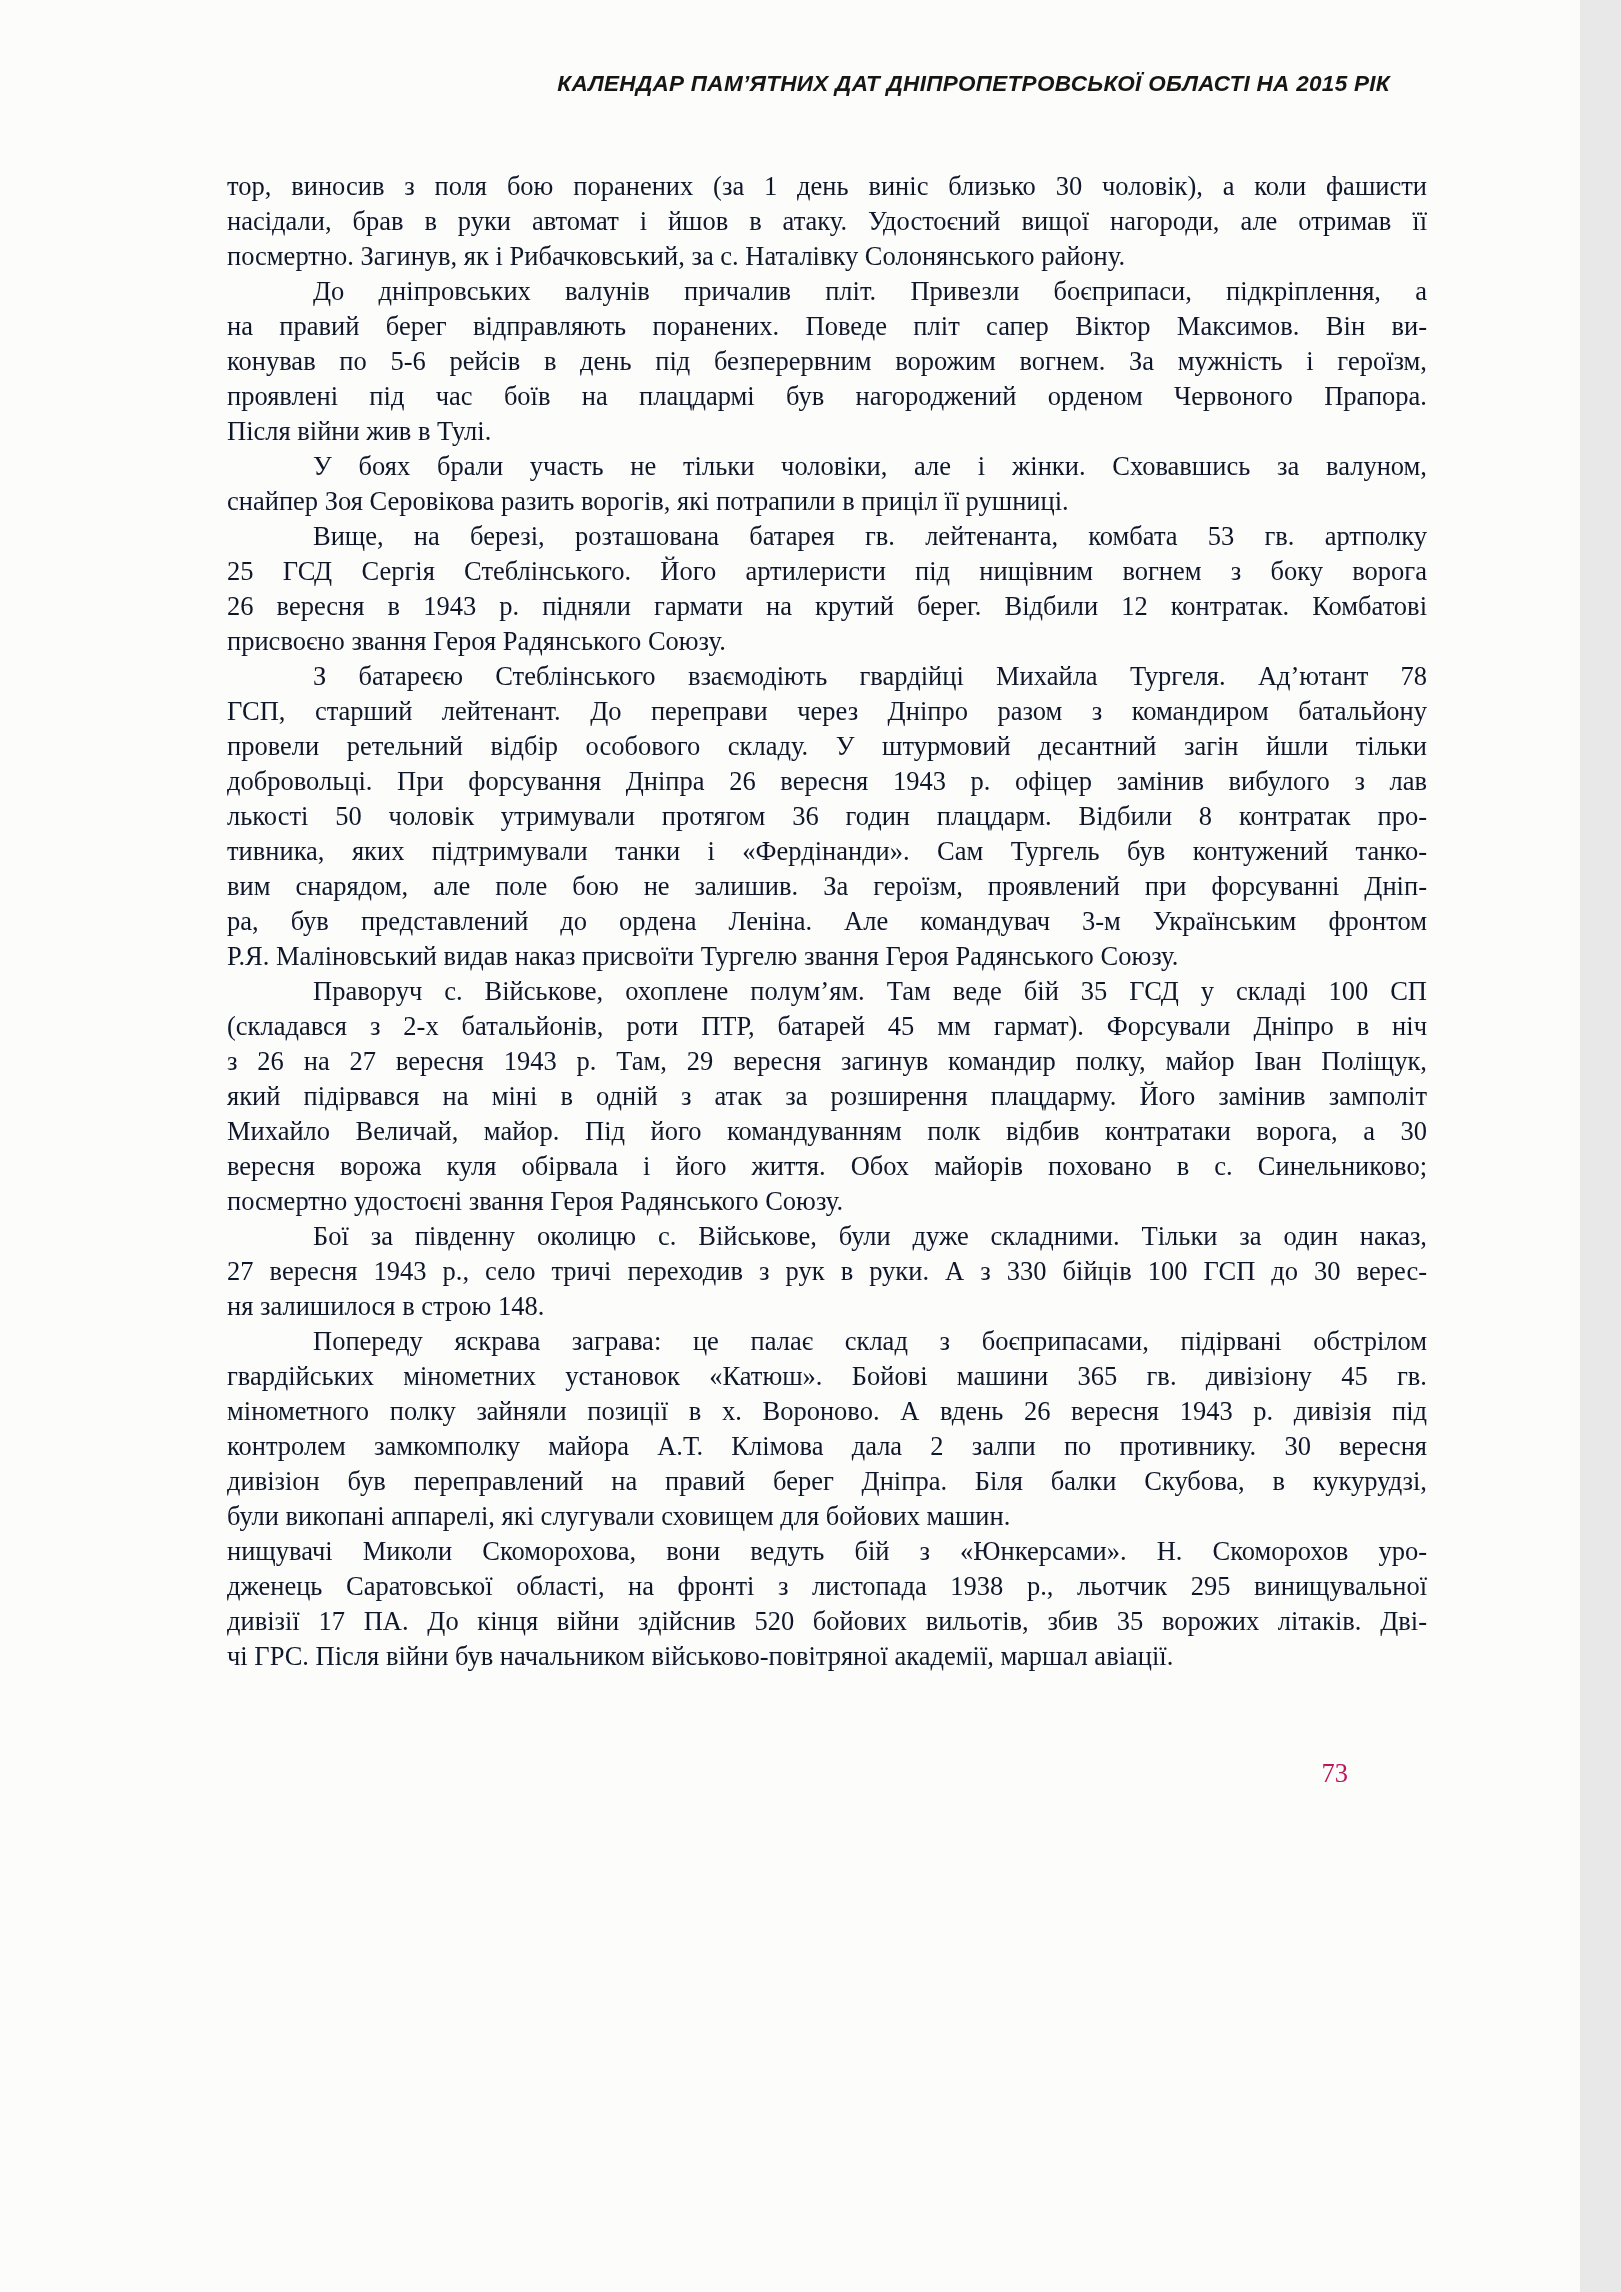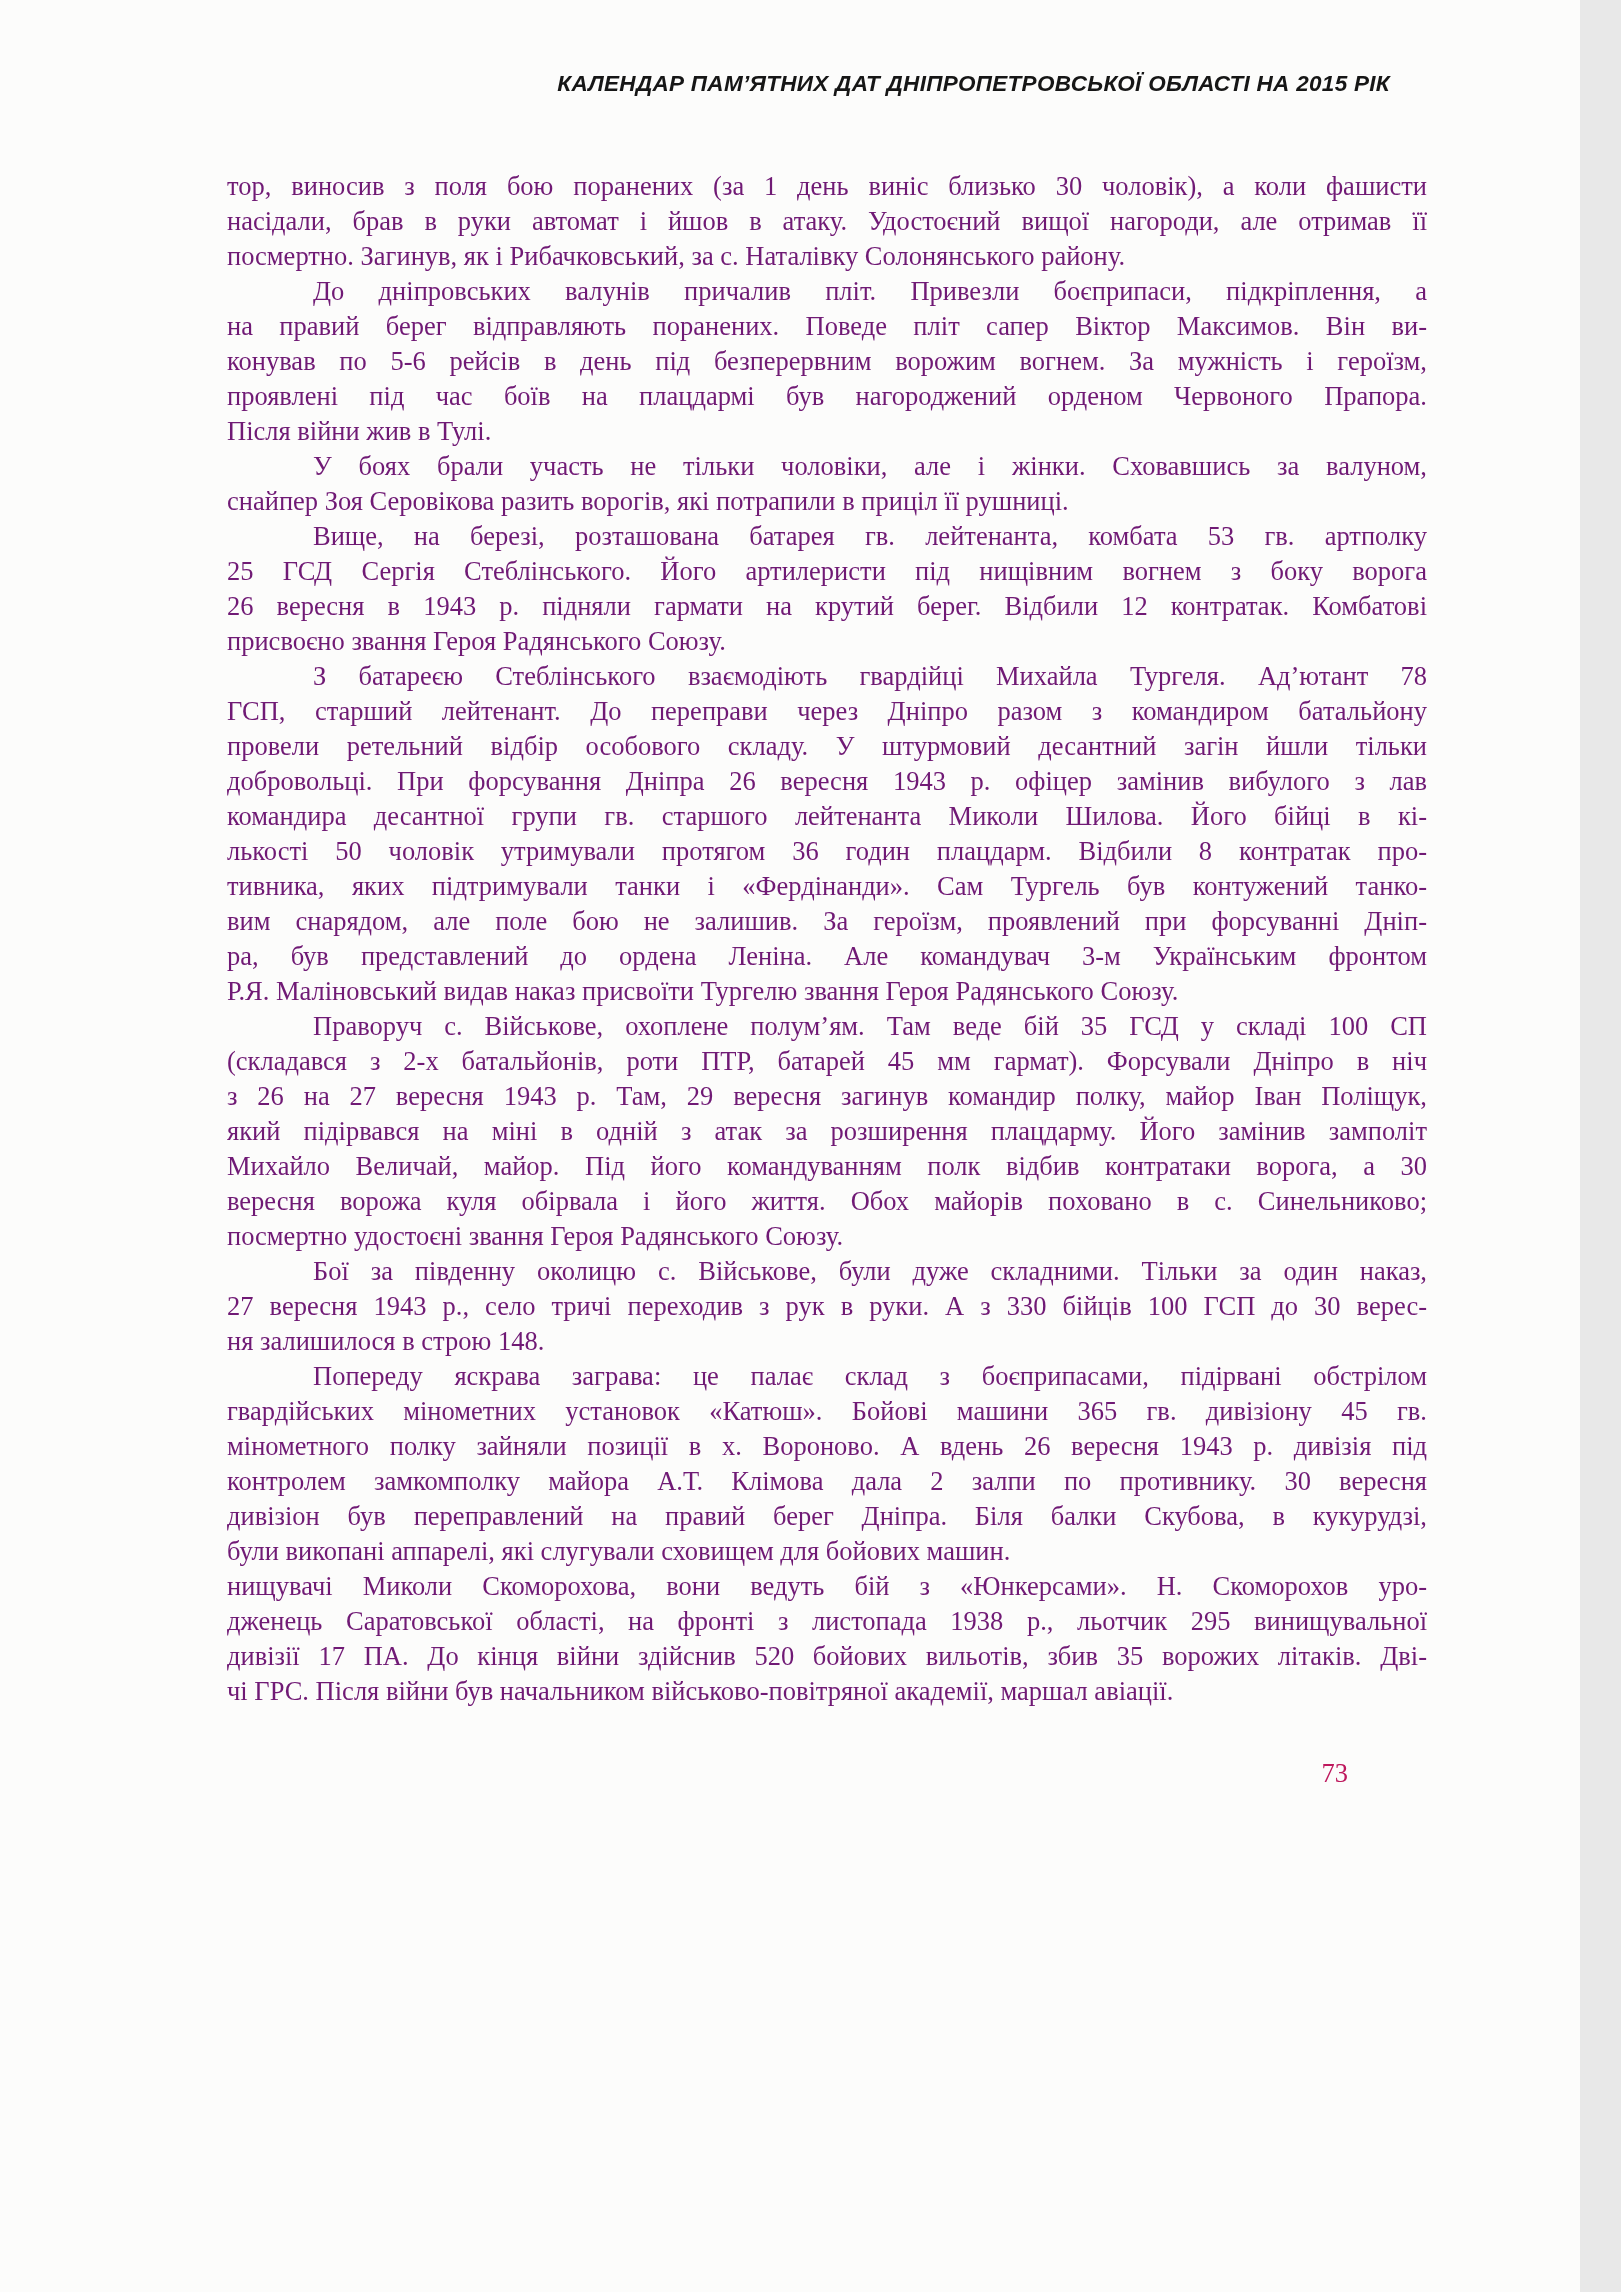--- a/index.html
+++ b/index.html
@@ -28,21 +28,21 @@
     color: #161616;
     white-space: nowrap;
   }
   .body-text {
     position: absolute;
     top: 169px;
     left: 227px;
     width: 1200px;
     font-size: 26.5px;
     line-height: 35px;
-    color: #701a75;
+    color: #0f172a;
   }
   .para { margin: 0; }
   .line {
     text-align: justify;
     text-align-last: justify;
     height: 35px;
     white-space: nowrap;
   }
   .line.final {
     text-align-last: left;
@@ -86,21 +86,20 @@
         <div class="line indent">Вище, на березі, розташована батарея гв. лейтенанта, комбата 53 гв. артполку</div>
         <div class="line">25 ГСД Сергія Стеблінського. Його артилеристи під нищівним вогнем з боку ворога</div>
         <div class="line">26 вересня в 1943 р. підняли гармати на крутий берег. Відбили 12 контратак. Комбатові</div>
         <div class="line final">присвоєно звання Героя Радянського Союзу.</div>
       </div>
       <div class="para">
         <div class="line indent">З батареєю Стеблінського взаємодіють гвардійці Михайла Тургеля. Ад’ютант 78</div>
         <div class="line">ГСП, старший лейтенант. До переправи через Дніпро разом з командиром батальйону</div>
         <div class="line">провели ретельний відбір особового складу. У штурмовий десантний загін йшли тільки</div>
         <div class="line">добровольці. При форсування Дніпра 26 вересня 1943 р. офіцер замінив вибулого з лав</div>
-        <div class="line">командира десантної групи гв. старшого лейтенанта Миколи Шилова. Його бійці в кі-</div>
         <div class="line">лькості 50 чоловік утримували протягом 36 годин плацдарм. Відбили 8 контратак про-</div>
         <div class="line">тивника, яких підтримували танки і «Фердінанди». Сам Тургель був контужений танко-</div>
         <div class="line">вим снарядом, але поле бою не залишив. За героїзм, проявлений при форсуванні Дніп-</div>
         <div class="line">ра, був представлений до ордена Леніна. Але командувач 3-м Українським фронтом</div>
         <div class="line final">Р.Я. Маліновський видав наказ присвоїти Тургелю звання Героя Радянського Союзу.</div>
       </div>
       <div class="para">
         <div class="line indent">Праворуч с. Військове, охоплене полум’ям. Там веде бій 35 ГСД у складі 100 СП</div>
         <div class="line">(складався з 2-х батальйонів, роти ПТР, батарей 45 мм гармат). Форсували Дніпро в ніч</div>
         <div class="line">з 26 на 27 вересня 1943 р. Там, 29 вересня загинув командир полку, майор Іван Поліщук,</div>

